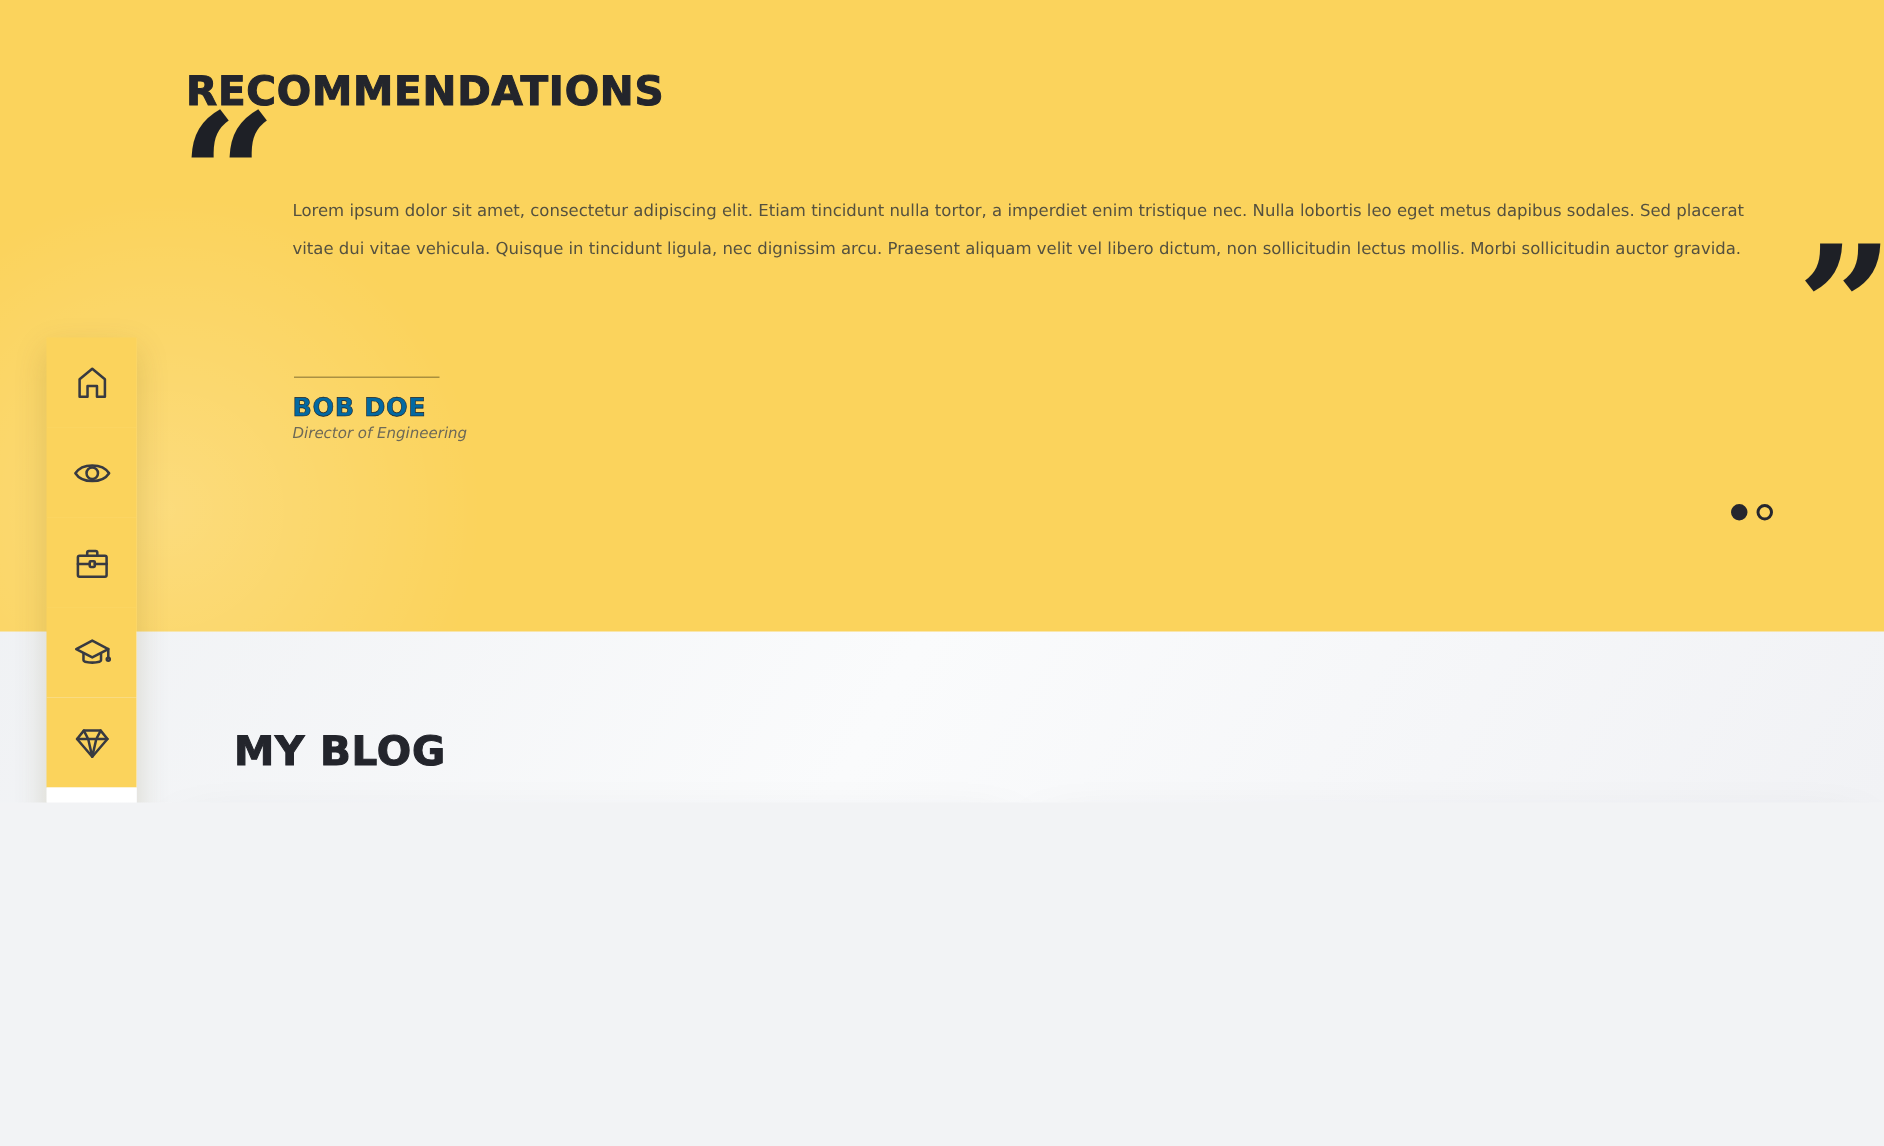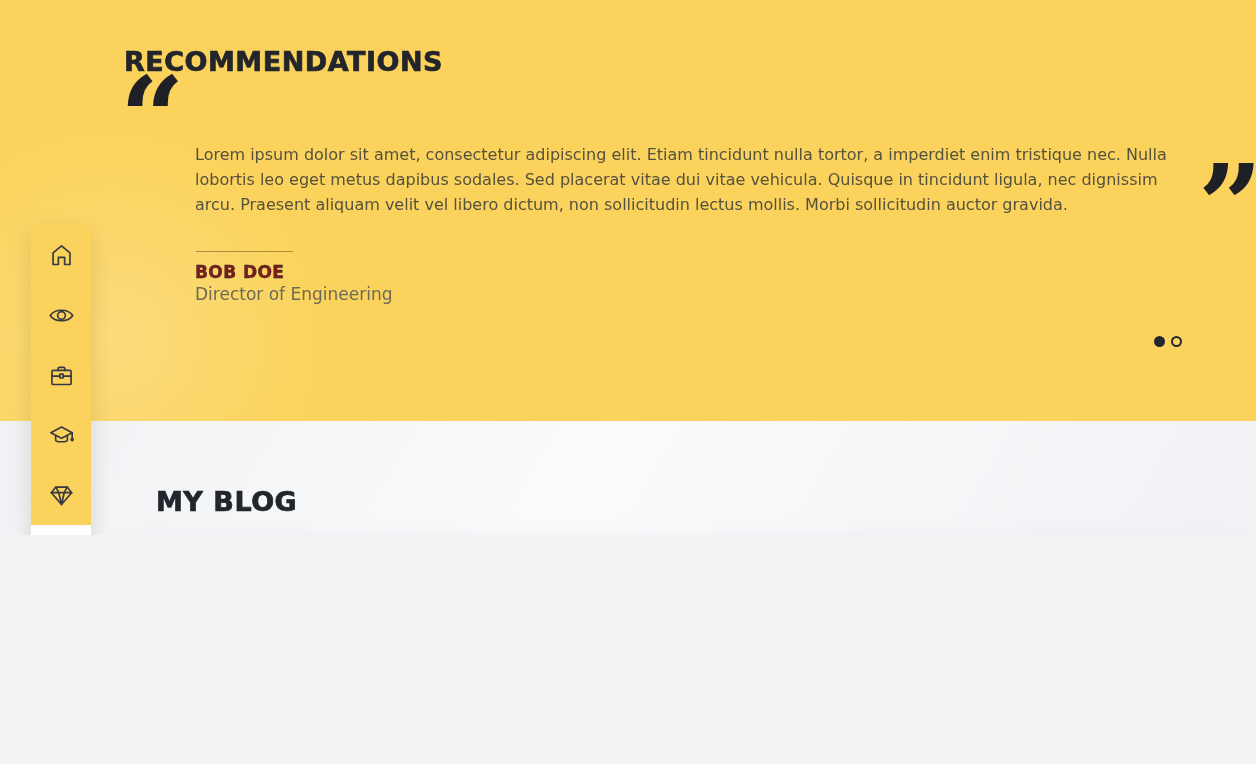--- a/index.html
+++ b/index.html
@@ -16,27 +16,27 @@
   .hero{position:absolute;left:0;top:0;width:1256px;height:421px;background:var(--yellow);overflow:hidden;}
   .hero::before{content:'';position:absolute;left:-120px;top:110px;width:460px;height:460px;border-radius:50%;
     background:radial-gradient(circle,rgba(255,255,255,.20),rgba(255,255,255,0) 65%);}
   .section-title{position:absolute;font-size:27px;font-weight:bold;color:var(--ink);
     letter-spacing:.5px;-webkit-text-stroke:.7px var(--ink);}
   .hero .section-title{left:124px;top:46px;}
   .quote-mark{position:absolute;font-family:"DejaVu Serif","Liberation Serif",serif;
     font-weight:bold;font-size:112px;line-height:1;color:#1e2026;}
   .quote-open{left:120px;top:62px;}
   .quote-close{left:1198px;top:150px;}
-  .testimonial-text{position:absolute;left:195px;top:142px;width:990px;
-    font-size:16px;line-height:25px;color:var(--body-text);}
+  .testimonial-text{position:absolute;left:195px;top:128px;width:990px;
+    font-size:11px;line-height:25px;color:var(--body-text);}
   .testimonial-sep{position:absolute;left:196px;top:251px;width:97px;height:1px;
     background:rgba(40,32,8,.38);}
   .testimonial-name{position:absolute;left:195px;top:262px;font-size:17px;font-weight:bold;
-    color:#7f1d1d;letter-spacing:.4px;-webkit-text-stroke:.4px #1d1e24;}
-  .testimonial-role{position:absolute;left:195px;top:284px;font-size:17px;color:var(--muted-text);}
+    color:#0369a1;letter-spacing:.4px;-webkit-text-stroke:.4px #1d1e24;}
+  .testimonial-role{position:absolute;left:195px;top:284px;font-size:10px;color:var(--muted-text);font-style:italic;}
   .dots{position:absolute;left:1154px;top:336px;display:flex;gap:6px;align-items:center;}
   .dot{width:11px;height:11px;border-radius:50%;border:2px solid #26272e;background:transparent;cursor:pointer;}
   .dot.active{background:#26272e;}
 
   
   .sidebar{position:absolute;left:31px;top:225px;width:60px;z-index:5;
     box-shadow:0 8px 22px rgba(95,75,10,.18);}
   .side-item{width:60px;height:60px;display:flex;align-items:center;justify-content:center;
     background:var(--yellow);cursor:pointer;}
   .side-item.active{background:#ffffff;}

